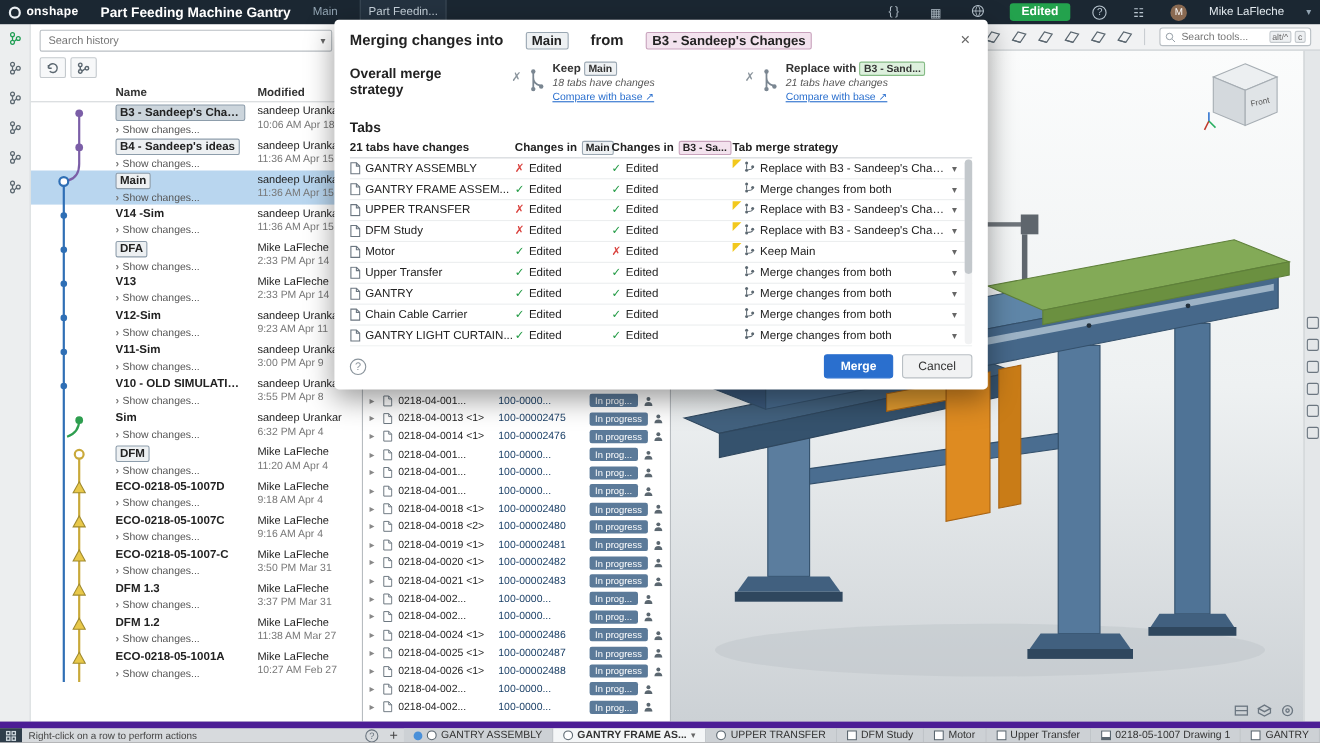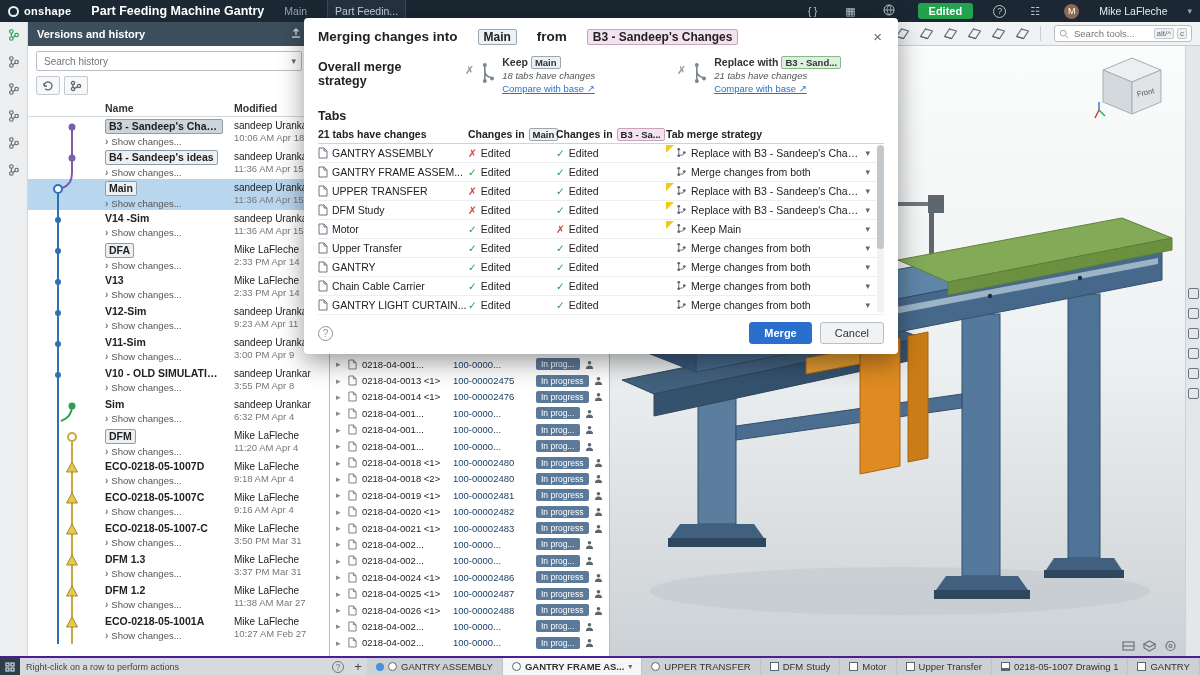--- a/index.html
+++ b/index.html
@@ -104,21 +104,21 @@
   .vp-brico svg{stroke:#6b7680;fill:none;stroke-width:1.2;}
 
   
   .right-strip{position:absolute;top:46px;right:0;width:15px;bottom:19px;background:#e4e7e9;
                border-left:1px solid #cdd1d4;display:flex;flex-direction:column;align-items:center;
                gap:9px;padding-top:242px;}
   .rs-ic{width:11px;height:11px;border:1px solid #6b7680;border-radius:2px;}
 
   
   .bottombar{position:absolute;left:0;right:0;bottom:0;height:19px;background:#d7dadd;
-             border-top:2px solid #4c1d95;display:flex;align-items:stretch;font-size:10px;z-index:6;}
+             border-top:6px solid #4c1d95;display:flex;align-items:stretch;font-size:10px;z-index:6;}
   .bb-corner{width:20px;background:#2e3d4a;display:flex;align-items:center;justify-content:center;}
   .bb-corner svg{stroke:#cfd8de;fill:none;stroke-width:1.2;}
   .bb-hint{display:flex;align-items:center;padding:0 6px;color:#444;font-size:9px;width:312px;}
   .bb-help{width:12px;height:12px;border:1px solid #6b7680;border-radius:50%;color:#6b7680;font-size:8.5px;
            display:flex;align-items:center;justify-content:center;align-self:center;margin-right:5px;}
   .bb-add{width:18px;display:flex;align-items:center;justify-content:center;color:#444;font-size:13px;}
   .btabs{display:flex;flex:1;overflow:hidden;}
   .btab{display:flex;align-items:center;gap:4px;padding:0 9px;border-right:1px solid #bfc4c8;
         background:#cdd1d5;color:#333;white-space:nowrap;font-size:9.5px;}
   .btab.v-true{background:#f4f6f7;font-weight:bold;}
@@ -348,34 +348,20 @@
         <svg width="14" height="14" viewBox="0 0 16 16">
           <circle cx="5" cy="4" r="2"></circle>
           <circle cx="5" cy="12" r="2"></circle>
           <circle cx="11" cy="8" r="2"></circle>
           <path d="M5 6v4M7 11l2-2"></path>
         </svg>
       </span>
     </div>
 
   <div class="vpanel">
-    <div class="vpanel-header">
-      <span>Versions and history</span>
-      <span class="vph-spacer"></span>
-      <span class="vph-ic">
-        <svg width="12" height="12" viewBox="0 0 12 12">
-            <path d="M6 8V2M3.5 4.5 6 2l2.5 2.5M2 10h8"></path>
-          </svg>
-      </span>
-      <span class="vph-ic">
-        <svg width="12" height="12" viewBox="0 0 12 12">
-            <path d="M6 2v8M2 6h8"></path>
-          </svg>
-      </span>
-    </div>
     <div class="vsearch">
       <span class="vsearch-box">
         <input placeholder="Search history" style="">
         <span class="dd-caret">▾</span>
       </span>
       <span class="mag">
         <svg width="14" height="14" viewBox="0 0 14 14">
             <circle cx="6" cy="6" r="4"></circle>
             <path d="M9 9l3.5 3.5"></path>
           </svg>

